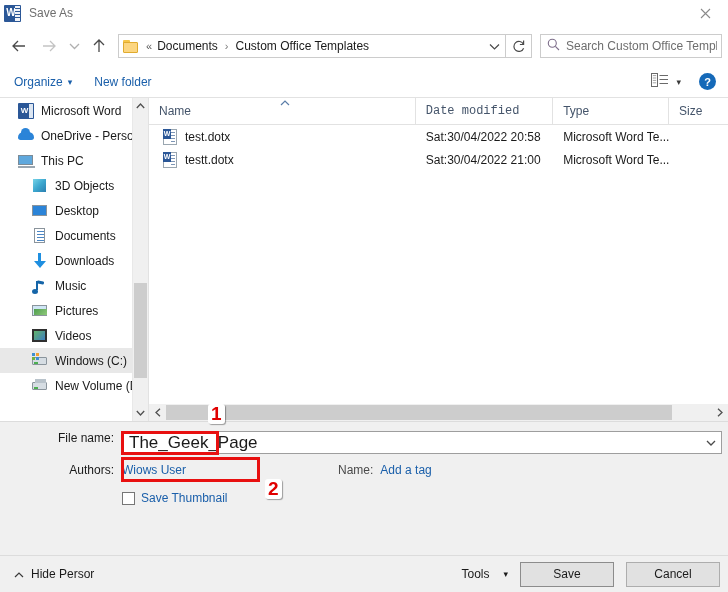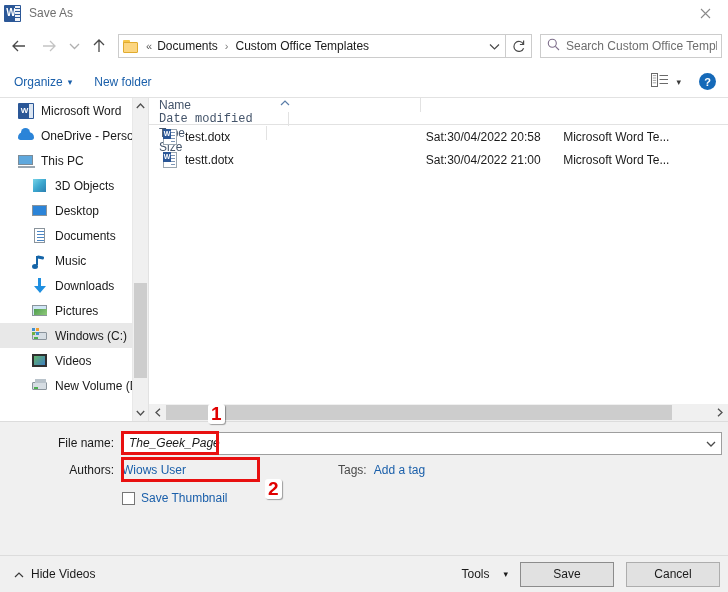--- a/index.html
+++ b/index.html
@@ -249,21 +249,20 @@
     flex: 1 1 auto;
     position: relative;
     border-left: 1px solid #e2e2e2;
     overflow: hidden;
   }
   .fl-head {
     height: 27px;
     display: flex; align-items: stretch;
     border-bottom: 1px solid #e2e2e2;
     background: #ffffff;
-    flex-direction: column;
   }
   .fl-th {
     display: flex; align-items: center;
     font-size: 12px; color: #44546a;
     padding-left: 10px;
     border-right: 1px solid #e2e2e2;
     position: relative;
     cursor: default;
   }
   .fl-th.name { width: 272px; }
@@ -318,43 +317,43 @@
 
   
   .formpanel {
     background: #f0f0f0;
     height: 135px;
     border-top: 1px solid #dcdcdc;
     position: relative;
     padding-top: 9px;
   }
   .frow {
-    display: flex; align-items: center;
+    display: flex; align-items: flex-start;
     height: 24px;
     margin-bottom: 4px;
     padding-right: 6px;
   }
   .flabel {
     width: 122px; text-align: right; padding-right: 8px;
     font-size: 12px; color: #1a1a1a;
     flex: 0 0 auto;
   }
   .combo {
     flex: 1 1 auto;
     height: 23px;
     border: 1px solid #9e9e9e;
     background: #ffffff;
     display: flex; align-items: center;
     min-width: 0;
   }
   .combo.grey { background: #e9e9e9; }
   .combo .val {
     flex: 1 1 auto; padding-left: 6px;
-    font-size: 12px; color: #1a1a1a;
-    white-space: nowrap; overflow: hidden; font-style: italic;
+    font-size: 17px; color: #1a1a1a;
+    white-space: nowrap; overflow: hidden;
   }
   .combo .cb-arrow {
     width: 20px; text-align: center; color: #4a4a4a; font-size: 10px;
     flex: 0 0 auto;
   }
   .meta-row {
     display: flex; align-items: center;
     height: 22px; margin-top: 2px;
   }
   .meta-label { font-size: 12px; color: #4a4a4a; }
@@ -538,48 +537,48 @@
         </span>
       <span class="sb-label">Desktop</span>
     </div>
     <div class="sb-item indent">
       <span class="sb-icon ic-docs">
           <i></i>
         </span>
       <span class="sb-label">Documents</span>
     </div>
     <div class="sb-item indent">
+      <span class="sb-icon ic-dl">
+          <i></i>
+        </span>
+      <span class="sb-label">Downloads</span>
+    </div>
+    <div class="sb-item indent">
       <span class="sb-icon ic-music">
           <i></i>
         </span>
       <span class="sb-label">Music</span>
-    </div>
-    <div class="sb-item indent">
-      <span class="sb-icon ic-dl">
-          <i></i>
-        </span>
-      <span class="sb-label">Downloads</span>
     </div>
     <div class="sb-item indent">
       <span class="sb-icon ic-pics">
           <i></i>
         </span>
       <span class="sb-label">Pictures</span>
     </div>
+    <div class="sb-item indent">
+      <span class="sb-icon ic-vids">
+          <i></i>
+        </span>
+      <span class="sb-label">Videos</span>
+    </div>
     <div class="sb-item indent selected">
       <span class="sb-icon ic-cdrive">
           <i></i>
         </span>
       <span class="sb-label">Windows (C:)</span>
-    </div>
-    <div class="sb-item indent">
-      <span class="sb-icon ic-vids">
-          <i></i>
-        </span>
-      <span class="sb-label">Videos</span>
     </div>
     <div class="sb-item indent">
       <span class="sb-icon ic-drive">
           <i></i>
         </span>
       <span class="sb-label">New Volume (D:)</span>
     </div>
 
     <div class="vscroll">
       <div class="arrow">
@@ -665,38 +664,38 @@
             <path d="M1 1 L5 5 L9 1" stroke="#4a4a4a" stroke-width="1.3" fill="none"></path>
           </svg>
       </span>
     </div>
   </div>
 
 
   <div class="meta-row">
     <span class="flabel">Authors:</span>
     <span class="meta-link" style="margin-left:0">Wiows User</span>
-    <span class="meta-label" style="margin-left:152px">Tags:</span>
+    <span class="meta-label" style="margin-left:152px">Name:</span>
     <span class="meta-link">Add a tag</span>
   </div>
 
   <div class="cb-row">
     <span class="checkbox"></span>
     <span class="cb-text">Save Thumbnail</span>
   </div>
 </div>
 
 <div class="bottombar">
   <span class="hidefolders">
     <span class="up">
       <svg width="10" height="6" viewBox="0 0 10 6">
           <path d="M1 5 L5 1 L9 5" stroke="#3a3a3a" stroke-width="1.2" fill="none"></path>
         </svg>
     </span>
-    <span>Hide Videos</span>
+    <span>Hide Persor</span>
   </span>
   <span class="bb-spacer"></span>
   <span class="tools-btn">
     <span>Tools</span>
     <span class="caret">▾</span>
   </span>
   <span class="btn primary">Save</span>
   <span class="btn">Cancel</span>
 </div>
 

